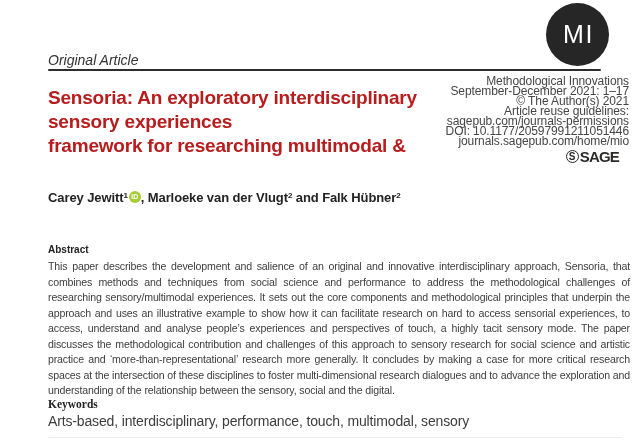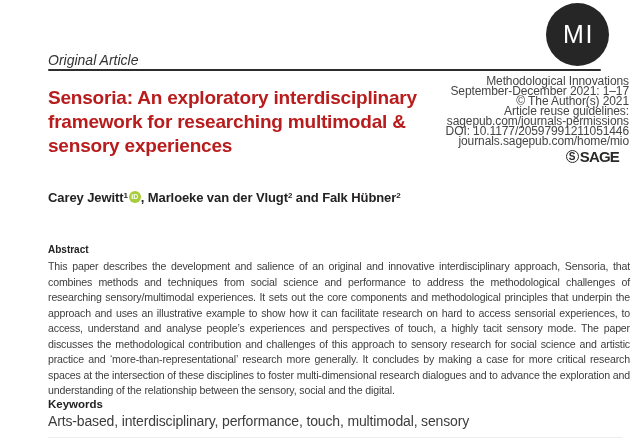--- a/index.html
+++ b/index.html
@@ -132,20 +132,21 @@
     letter-spacing: -0.15px;
   }
 
   
   .keywords-heading {
     position: absolute;
     left: 48px; top: 398px;
     font-size: 11.5px;
     font-weight: 700;
     color: #242223;
+    font-family: Liberation Serif, serif;
   }
   .keywords-body {
     position: absolute;
     left: 48px; top: 413px;
     width: 582px;
     font-size: 14px;
     color: #3d3d3d;
     letter-spacing: -0.15px;
   }
 
@@ -163,22 +164,22 @@
 
   <div class="mi-logo">
     <span>MI</span>
   </div>
 
   <div class="article-type">Original Article</div>
   <div class="top-rule"></div>
 
   <h1 class="title">
     <div>Sensoria: An exploratory interdisciplinary</div>
+    <div>sensory experiences</div>
     <div>framework for researching multimodal &amp;</div>
-    <div>sensory experiences</div>
   </h1>
 
   <div class="meta-block">
     <div>Methodological Innovations</div>
     <div>September-December 2021: 1–17</div>
     <div>© The Author(s) 2021</div>
     <div>Article reuse guidelines:</div>
     <div>sagepub.com/journals-permissions</div>
     <div>DOI: 10.1177/20597991211051446</div>
     <div>journals.sagepub.com/home/mio</div>

